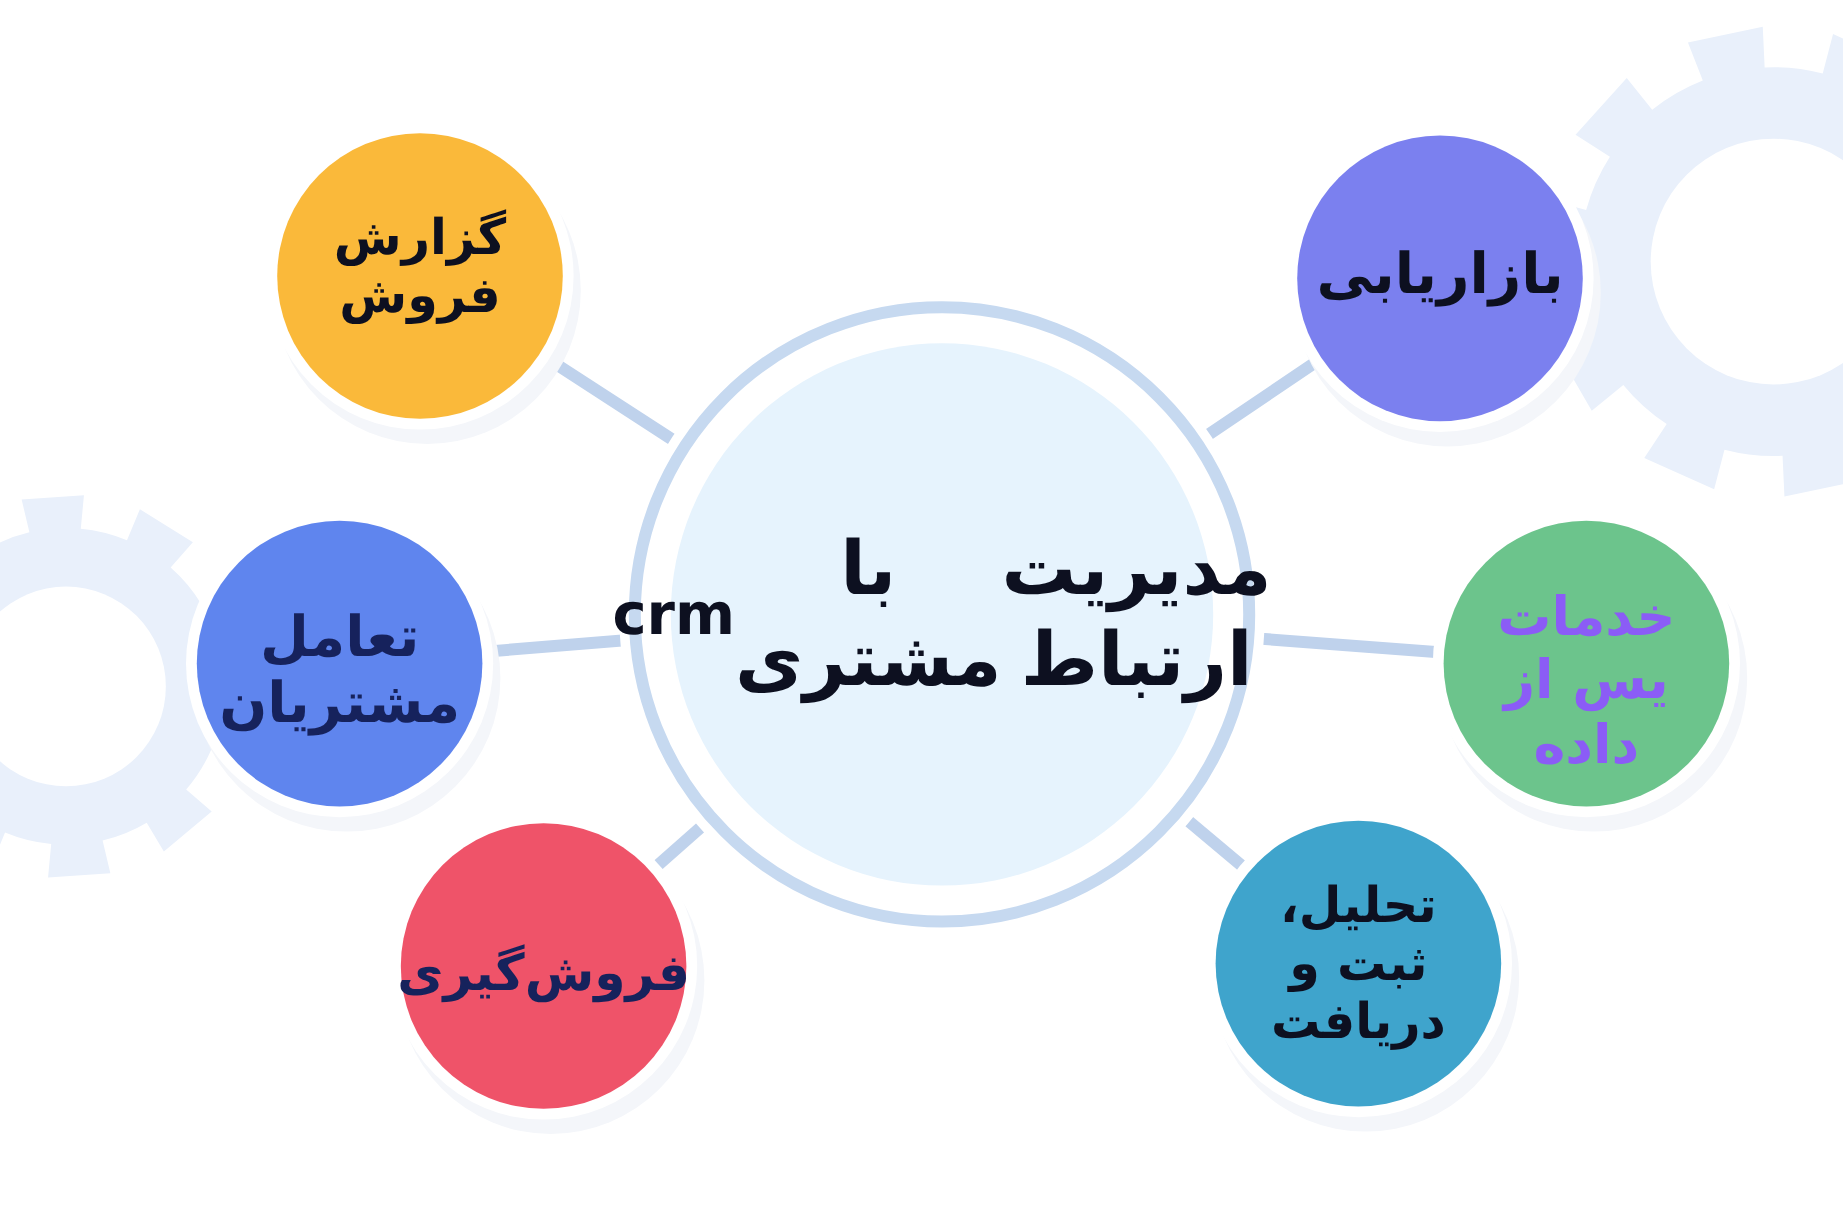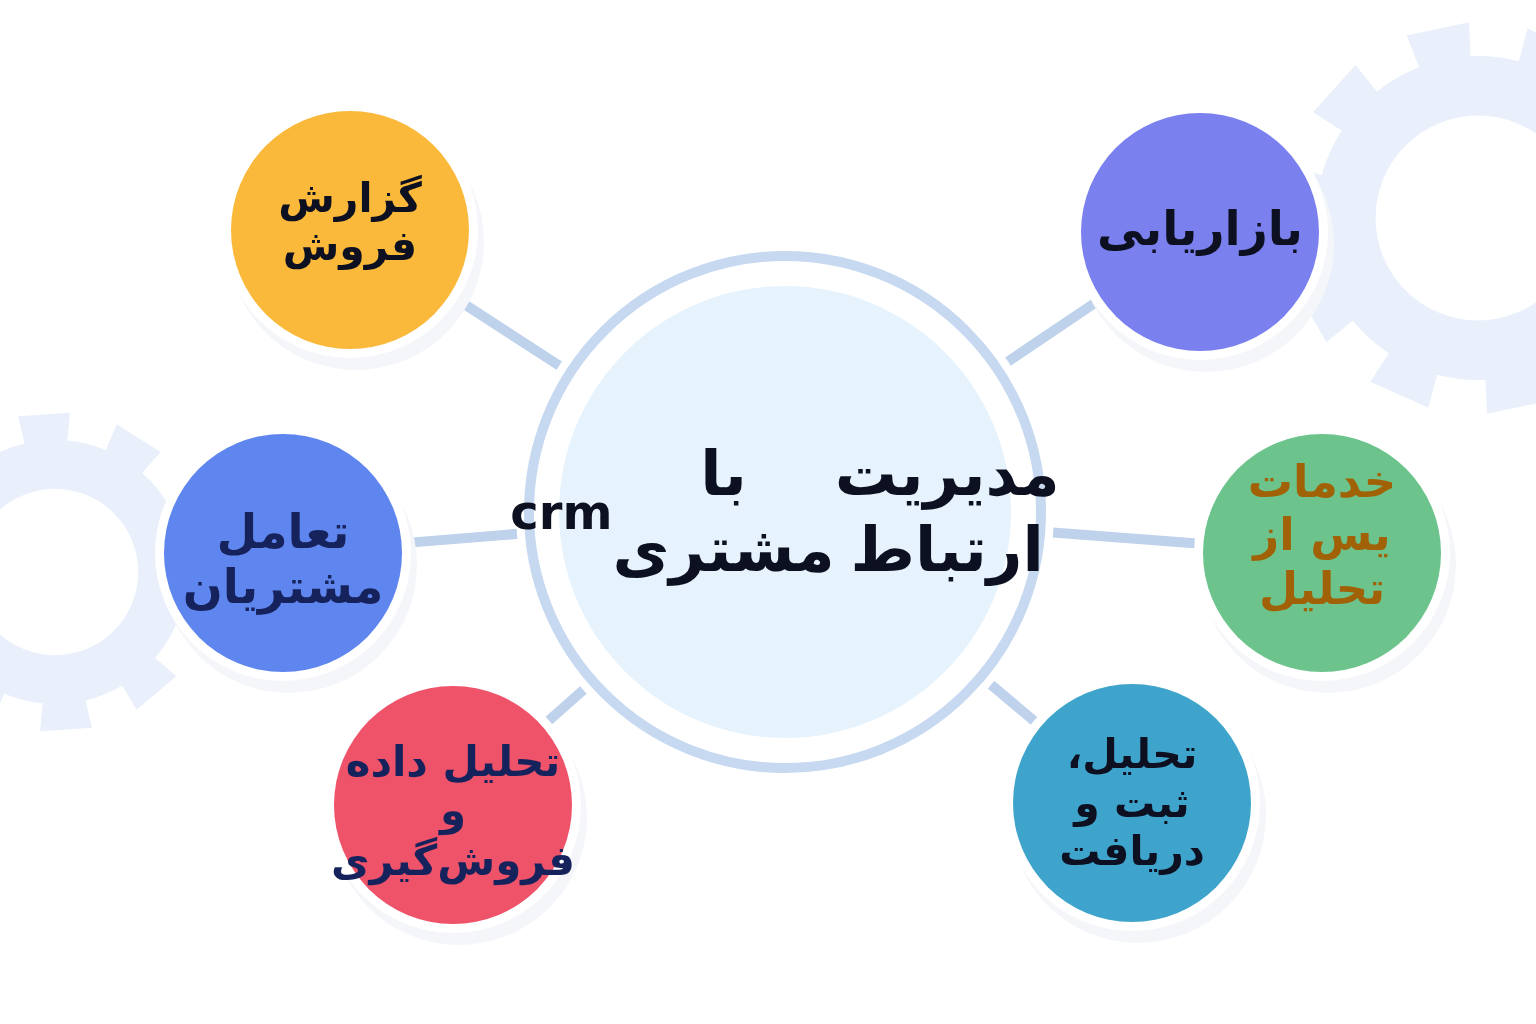--- a/index.html
+++ b/index.html
@@ -120,17 +120,17 @@
 
     <div class="center-label" id="center-label" style="left: 559px; top: 286px; width: 452px; height: 452px;">
       <span class="l1">مدیریت ارتباط</span>
       <span class="l2">با مشتری</span>
       <span class="l3">crm</span>
     </div>
 
   <div class="node-label" style="left: 231px; top: 103px; width: 238px; height: 238px; font-size: 41px; color: rgb(13, 16, 32);"><span class="line">گزارش فروش</span></div>
       <div class="node-label" style="left: 1081px; top: 110px; width: 238px; height: 238px; font-size: 47px; color: rgb(13, 16, 32);"><span class="line">بازاریابی</span></div>
       <div class="node-label" style="left: 164px; top: 440px; width: 238px; height: 238px; font-size: 47px; color: rgb(22, 34, 92);"><span class="line">تعامل</span><span class="line">مشتریان</span></div>
-      <div class="node-label" style="left: 1203px; top: 416px; width: 238px; height: 238px; font-size: 45px; color: #a16207;"><span class="line">خدمات</span><span class="line">یس از تحلیل</span></div>
-      <div class="node-label" style="left: 334px; top: 692px; width: 238px; height: 238px; font-size: 42px; color: rgb(22, 34, 92);"><span class="line">تحلیل داده و</span><span class="line">فروش‌گیری</span></div>
+      <div class="node-label" style="left: 1203px; top: 448px; width: 238px; height: 238px; font-size: 45px; color: #8b5cf6;"><span class="line">خدمات</span><span class="line">یس از داده</span></div>
+      <div class="node-label" style="left: 334px; top: 692px; width: 238px; height: 238px; font-size: 42px; color: rgb(22, 34, 92);"><span class="line">فروش‌گیری</span></div>
       <div class="node-label" style="left: 1013px; top: 684px; width: 238px; height: 238px; font-size: 41px; color: rgb(13, 16, 32);"><span class="line">تحلیل،</span><span class="line">ثبت و دریافت</span></div>
     </div>
 </div>
 
 </body></html>

